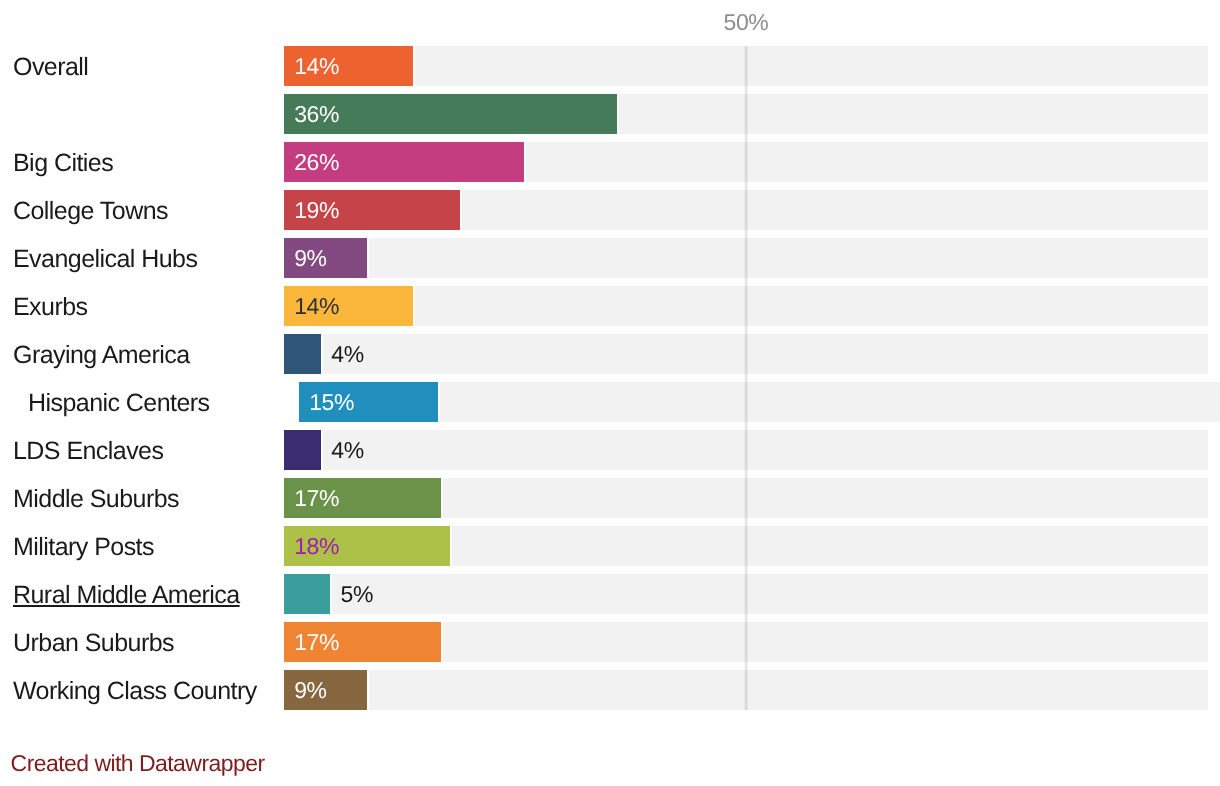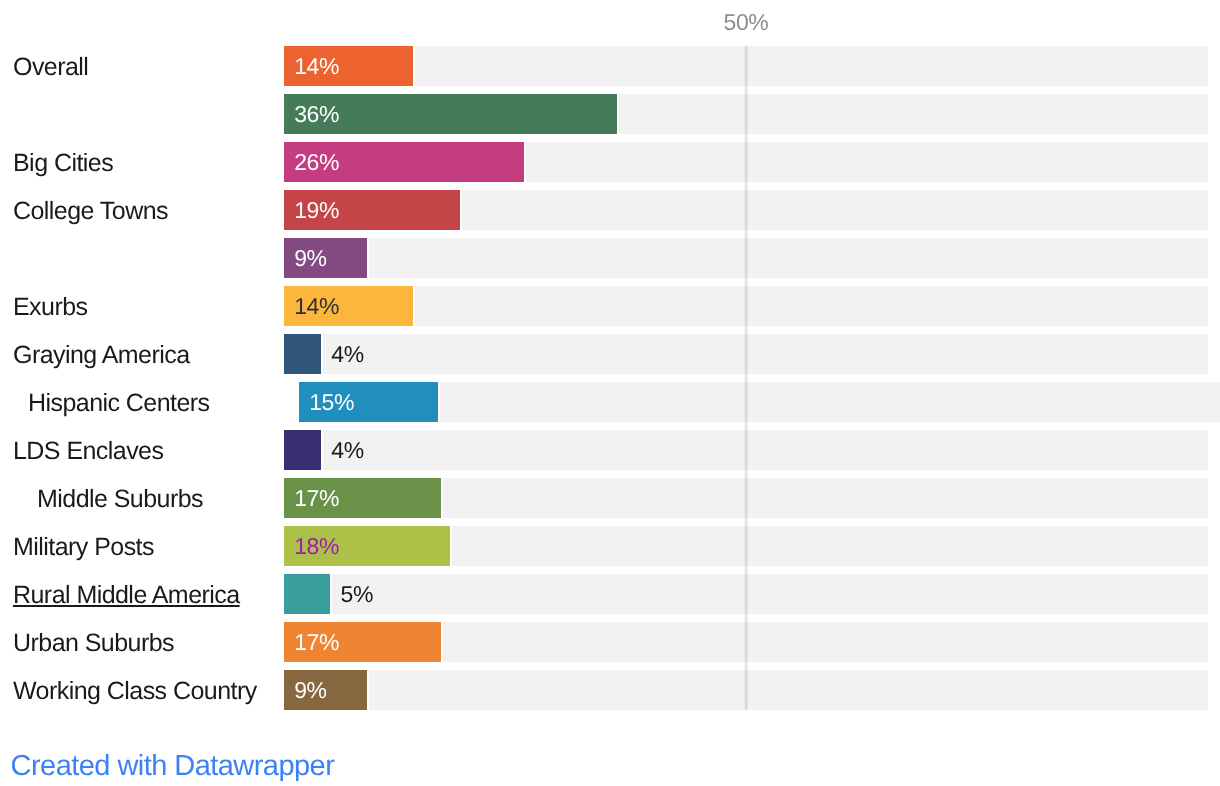--- a/index.html
+++ b/index.html
@@ -66,23 +66,23 @@
     letter-spacing:-0.4px;
     white-space:nowrap;
   }
   .value.inside{color:#ffffff;}
   .value.outside{color:#1a1a1a;}
 
   .footer{
     position:absolute;
     transform:translateZ(0);
     left:10.6px;
-    font-size:29px;
+    font-size:23px;
     letter-spacing:-0.55px;
-    color:#3b82f6;
+    color:#7f1d1d;
     white-space:nowrap;
   }
 </style>
 </head>
 <body>
 
 <div class="chart">
   <div class="axis-label" id="ticklabel" style="top: 11.2px; left: 723.578px;">50%</div>
   <div class="gridline" id="gridline" style="left: 744.3px; top: 46px; height: 663.7px;"></div>
   <div class="rows" id="rows">
@@ -107,20 +107,21 @@
         <div class="value inside" style="top: 0.8px; line-height: 39.7px; left: 294.2px;">26%</div>
       </div>
       <div class="row" style="top: 190px; height: 39.7px;">
         <div class="label" style="top: 1.5px; line-height: 39.7px;">College Towns</div>
         <div class="track" style="left: 284px; width: 924px; top: 0px; height: 39.7px;">
           <div class="bar" style="width: 175.56px; background: rgb(197, 68, 72);"></div>
         </div>
         <div class="value inside" style="top: 0.8px; line-height: 39.7px; left: 294.2px;">19%</div>
       </div>
       <div class="row" style="top: 238px; height: 39.7px;">
+        <div class="label" style="top: 1.5px; line-height: 39.7px;">Evangelical Hubs</div>
         <div class="track" style="left: 284px; width: 924px; top: 0px; height: 39.7px;">
           <div class="bar" style="width: 83.16px; background: rgb(130, 74, 128);"></div>
         </div>
         <div class="value inside" style="top: 0.8px; line-height: 39.7px; left: 294.2px;">9%</div>
       </div>
       <div class="row" style="top: 286px; height: 39.7px;">
         <div class="label" style="top: 1.5px; line-height: 39.7px;">Exurbs</div>
         <div class="track" style="left: 284px; width: 924px; top: 0px; height: 39.7px;">
           <div class="bar" style="width: 129.36px; background: rgb(251, 183, 60);"></div>
         </div>
@@ -141,21 +142,21 @@
         <div class="value inside" style="top: 0.8px; line-height: 39.7px; left: 294.2px;">15%</div>
       </div>
       <div class="row" style="top: 430px; height: 39.7px;">
         <div class="label" style="top: 1.5px; line-height: 39.7px;">LDS Enclaves</div>
         <div class="track" style="left: 284px; width: 924px; top: 0px; height: 39.7px;">
           <div class="bar" style="width: 36.96px; background: rgb(57, 45, 112);"></div>
         </div>
         <div class="value outside" style="top: 0.8px; line-height: 39.7px; left: 331.36px;">4%</div>
       </div>
       <div class="row" style="top: 478px; height: 39.7px;">
-        <div class="label" style="top: 1.5px; line-height: 39.7px; margin-left: 24px;">Middle Suburbs</div>
+        <div class="label" style="top: 1.5px; line-height: 39.7px;">Middle Suburbs</div>
         <div class="track" style="left: 284px; width: 924px; top: 0px; height: 39.7px;">
           <div class="bar" style="width: 157.08px; background: rgb(107, 146, 73);"></div>
         </div>
         <div class="value inside" style="top: 0.8px; line-height: 39.7px; left: 294.2px;">17%</div>
       </div>
       <div class="row" style="top: 526px; height: 39.7px;">
         <div class="label" style="top: 1.5px; line-height: 39.7px;">Military Posts</div>
         <div class="track" style="left: 284px; width: 924px; top: 0px; height: 39.7px;">
           <div class="bar" style="width: 166.32px; background: rgb(173, 192, 72);"></div>
         </div>

